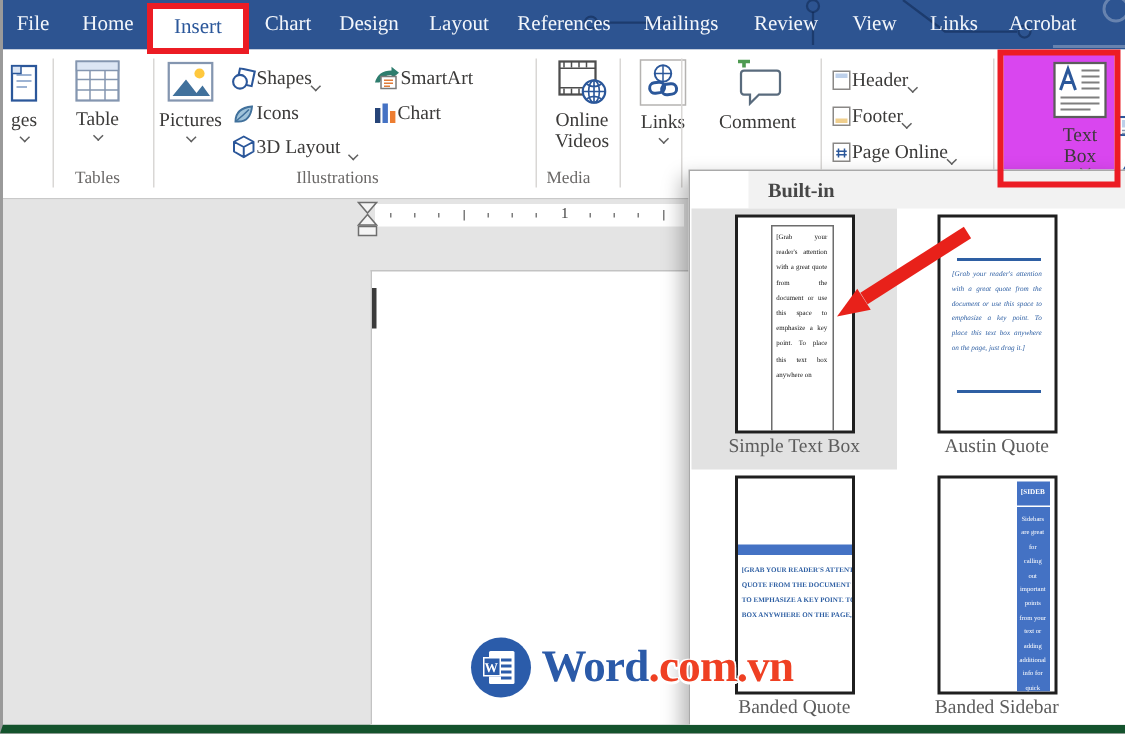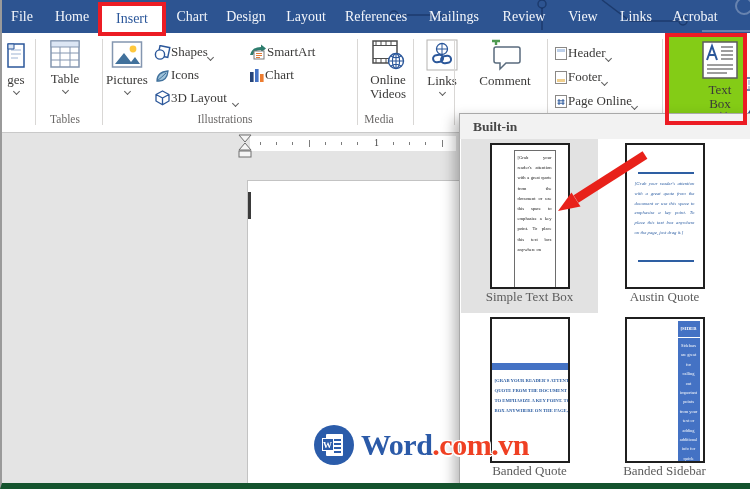--- a/index.html
+++ b/index.html
@@ -22,21 +22,21 @@
             border-bottom:1px solid #c9c9c9; }
   .sep { position:absolute; top:6px; width:1px; height:86px; background:#d9d7d5; }
   .bigbtn { position:absolute; top:3px; height:88px; display:flex; flex-direction:column;
             align-items:center; justify-content:flex-start; }
   .bigbtn .blabel { font-size:13px; color:#3b3a39; margin-top:3px; line-height:14px; text-align:center; }
   .chev { display:inline-block; width:5px; height:5px; border-right:1.4px solid #5f5f5f;
           border-bottom:1.4px solid #5f5f5f; transform:rotate(45deg); margin-top:2px; }
   .smallrow { position:absolute; height:20px; display:flex; align-items:flex-end; gap:0; }
   .smallrow .slabel { font-size:13px; color:#3b3a39; white-space:nowrap; }
   .grouplabel { position:absolute; top:80px; font-size:11.5px; color:#6a6867; text-align:center; }
-  #textbox-btn { background:#84cc16; width:74px;padding-left:28px; }
+  #textbox-btn { background:#d946ef; width:74px;padding-left:28px; }
   #textbox-btn .blabel { width:36px; }
   
   .redbox { position:absolute; border:4px solid #ec1c24; z-index:60; pointer-events:none; }
   
   #docarea { position:absolute; left:0; top:133px; width:750px; height:356px; background:#e4e4e4; }
   #ruler { position:absolute; left:248px; top:3px; width:206px; height:15px; background:#fff; }
   .tickdot { position:absolute; top:6px; width:1px; height:3px; background:#7c7c7c; }
   .tickline { position:absolute; top:4px; width:1px; height:7px; background:#7c7c7c; }
   #ruler .inch { position:absolute; top:1px; font-size:10px; color:#444; }
   #indent-markers { position:absolute; left:236px; top:1px; }
@@ -52,21 +52,21 @@
                    color:#fff; font-size:9px; font-weight:bold; line-height:13px; text-align:center;
                    border:1px solid #fff; }
   #wm-page i { position:absolute; right:2px; height:2px; width:7px; background:#2b5caa; }
   #wm-text { font-size:30px; font-weight:bold; letter-spacing:-0.5px;
              text-shadow:-1px -1px 0 #fff,1px -1px 0 #fff,-1px 1px 0 #fff,1px 1px 0 #fff,0 2px 0 #fff; }
   #wm-brand { color:#2b5aa8; } #wm-domain { color:#ef4023; }
   
   #panel { position:absolute; left:457px; top:113px; width:293px; height:376px; background:#fff;
            border:1px solid #a9a9a9; box-shadow:-5px 5px 12px rgba(0,0,0,.28); z-index:20; }
   #panel-header { height:25px; background:#f2f2f2; font-size:13.5px; font-weight:bold; color:#474747;
-                  padding:5px 0 0 13px; }
+                  padding:5px 0 0 13px;margin-left:39px; }
   .tile { position:absolute; width:137px; }
   .tile.selected { background:#e2e2e2; }
   .thumb { width:80px; height:146px; margin:4px auto 0; border:2px solid #1f1f1f; background:#fff;
            position:relative; overflow:hidden; }
   .tile-label { text-align:center; font-size:13px; color:#5c5c5c; margin-top:0; line-height:16px; }
   
   .stb-box { position:absolute; left:22px; top:5px; width:42px; height:140px;
              border:1px solid #6d6d6d; border-bottom:none; padding:2px 3px; }
   .stb-box .tiny { font-size:4.6px; line-height:10.2px; text-align:justify; color:#141414; }
   .aq-line { position:absolute; left:11px; width:56px; height:2px; background:#2e5fa3; }

